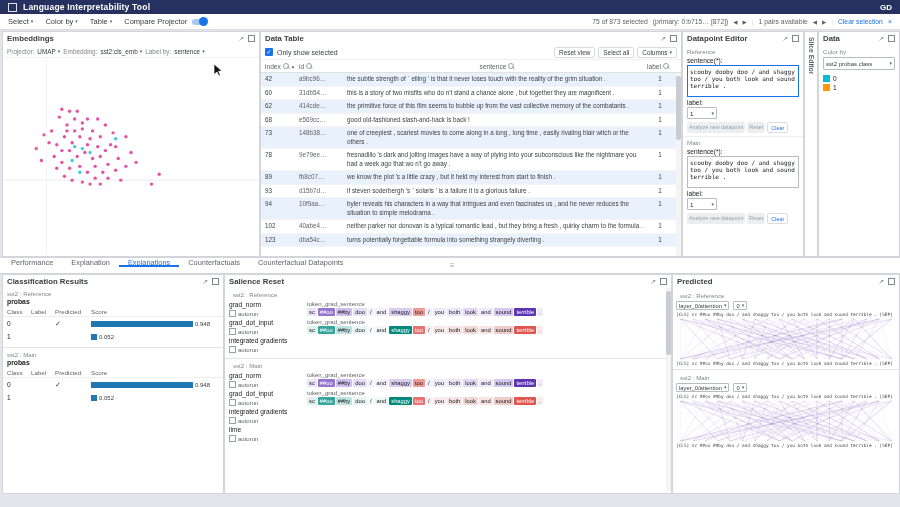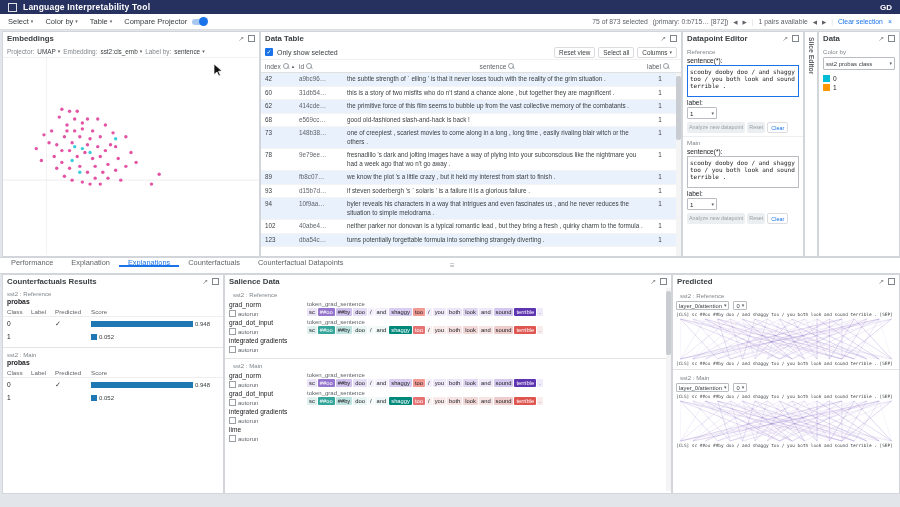--- a/index.html
+++ b/index.html
@@ -461,21 +461,21 @@
         <div class="tab">Explanation</div>
         <div class="tab active">Explanations</div>
         <div class="tab">Counterfactuals</div>
         <div class="tab">Counterfactual Datapoints</div>
       </div>
     <span id="drag-handle">≡</span>
   </div>
 
   <section class="panel" id="classification">
     <div class="mod-header">
-      <span>Counterfactuals Results</span>
+      <span>Classification Results</span>
       <span class="mod-icons">
           <span class="ic-arrow">↗</span>
           <span class="ic-sq"></span>
         </span>
     </div>
     <div id="cls-sections">
         <div class="cls-section">
           <div class="model-tag">sst2 : Reference</div>
           <div class="field-name">probas</div>
           <div class="cls-grid cls-head">
@@ -529,21 +529,21 @@
               <span class="scorebar" style="width: 6px; background: rgb(31, 119, 180);"></span>
               <span class="scoreval">0.052</span>
             </div>
           </div>
         </div>
       </div>
   </section>
 
   <section class="panel" id="salience">
     <div class="mod-header">
-      <span>Salience Data</span>
+      <span>Salience Reset</span>
       <span class="mod-icons">
           <span class="ic-arrow">↗</span>
           <span class="ic-sq"></span>
         </span>
     </div>
     <div id="sal-body">
       <div id="sal-sections">
           <div class="sal-section">
             <div class="model-tag">sst2 : Reference</div>
             <div class="method-row">

